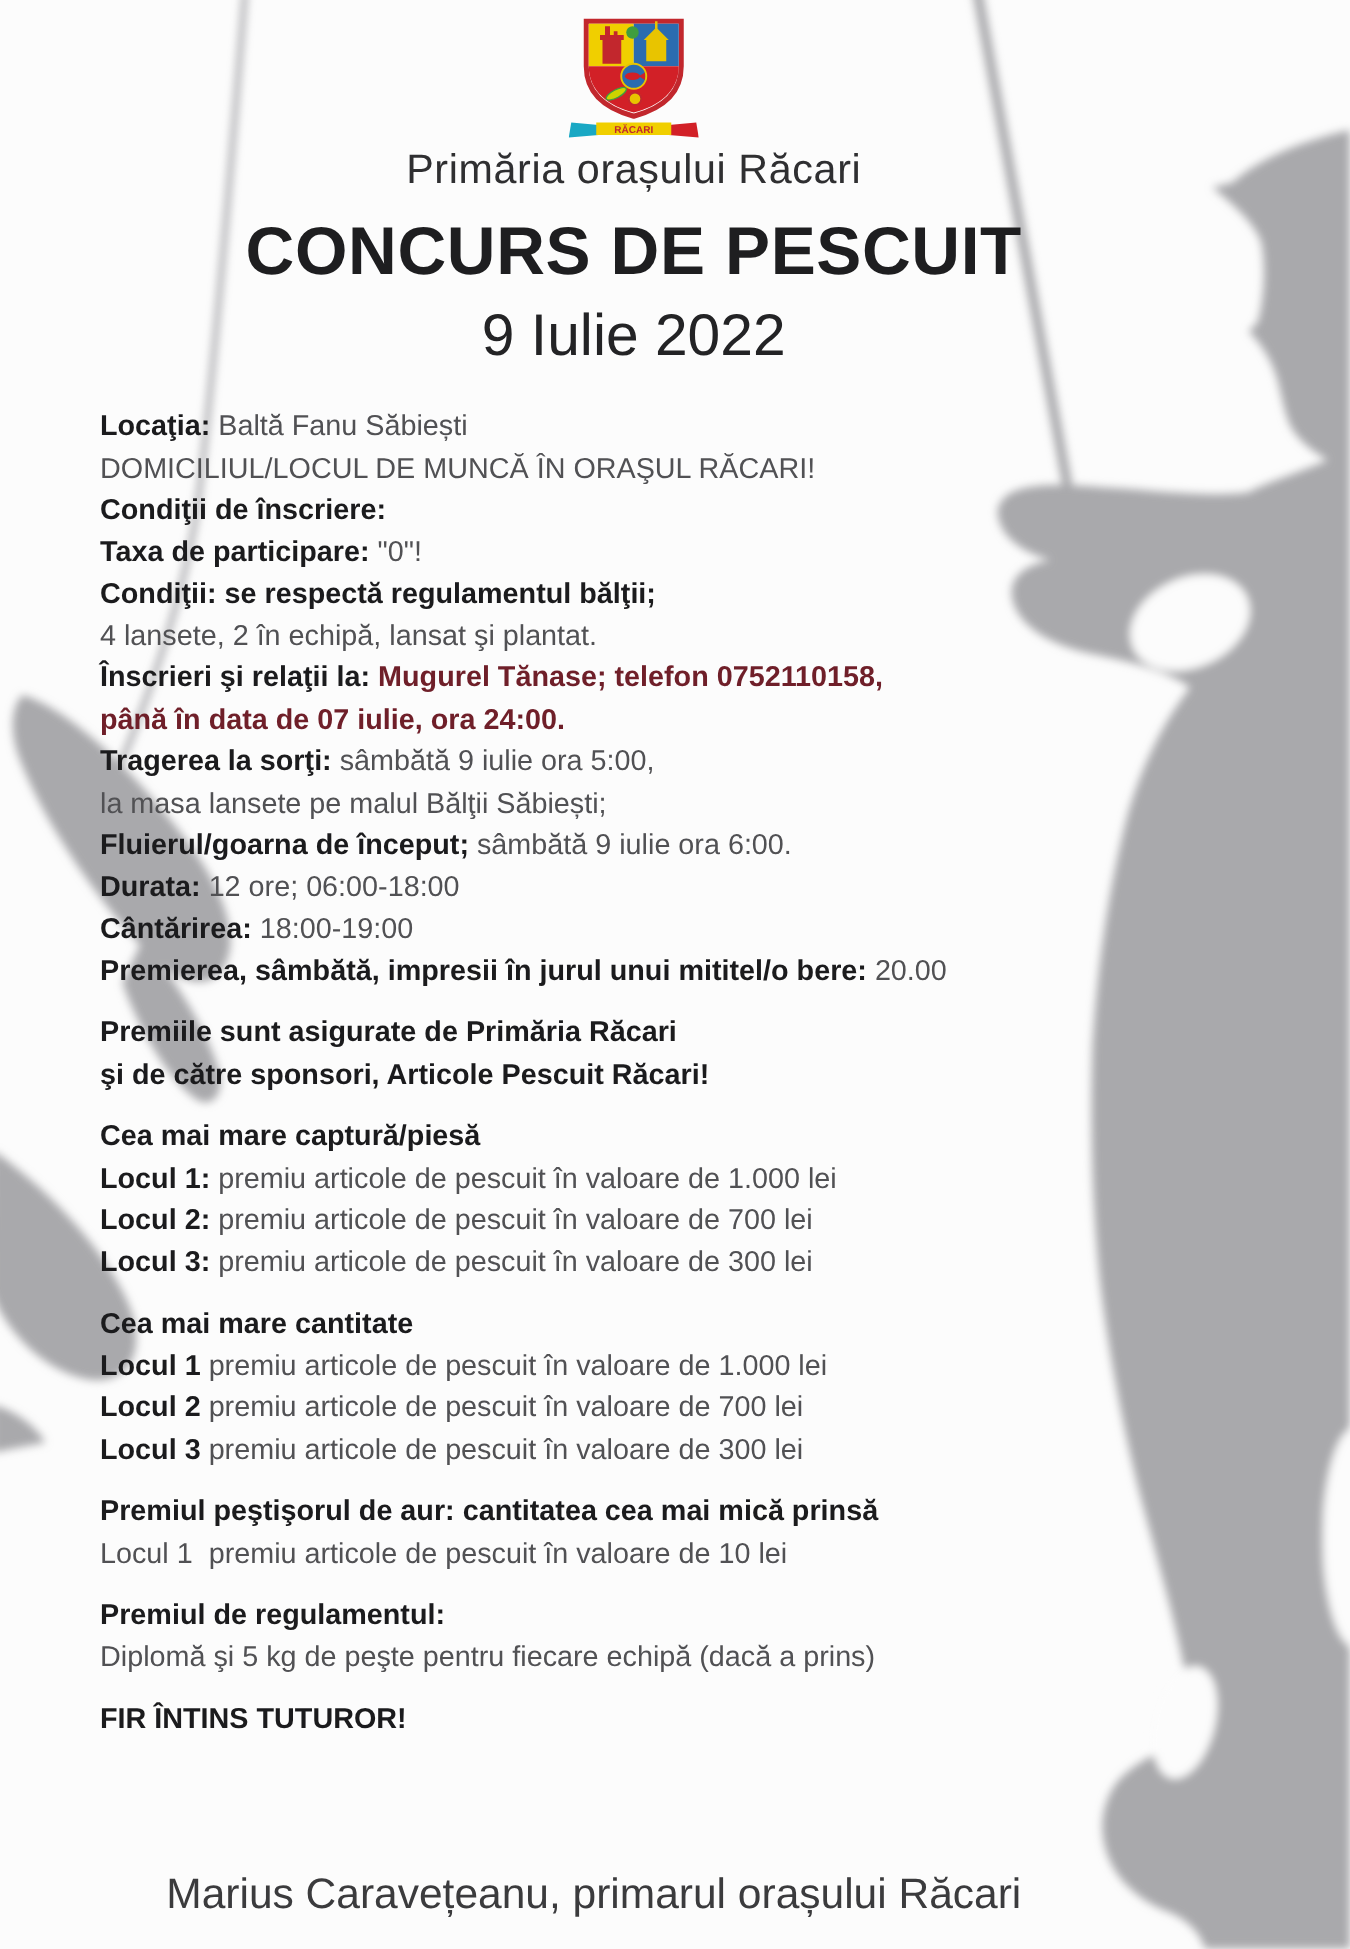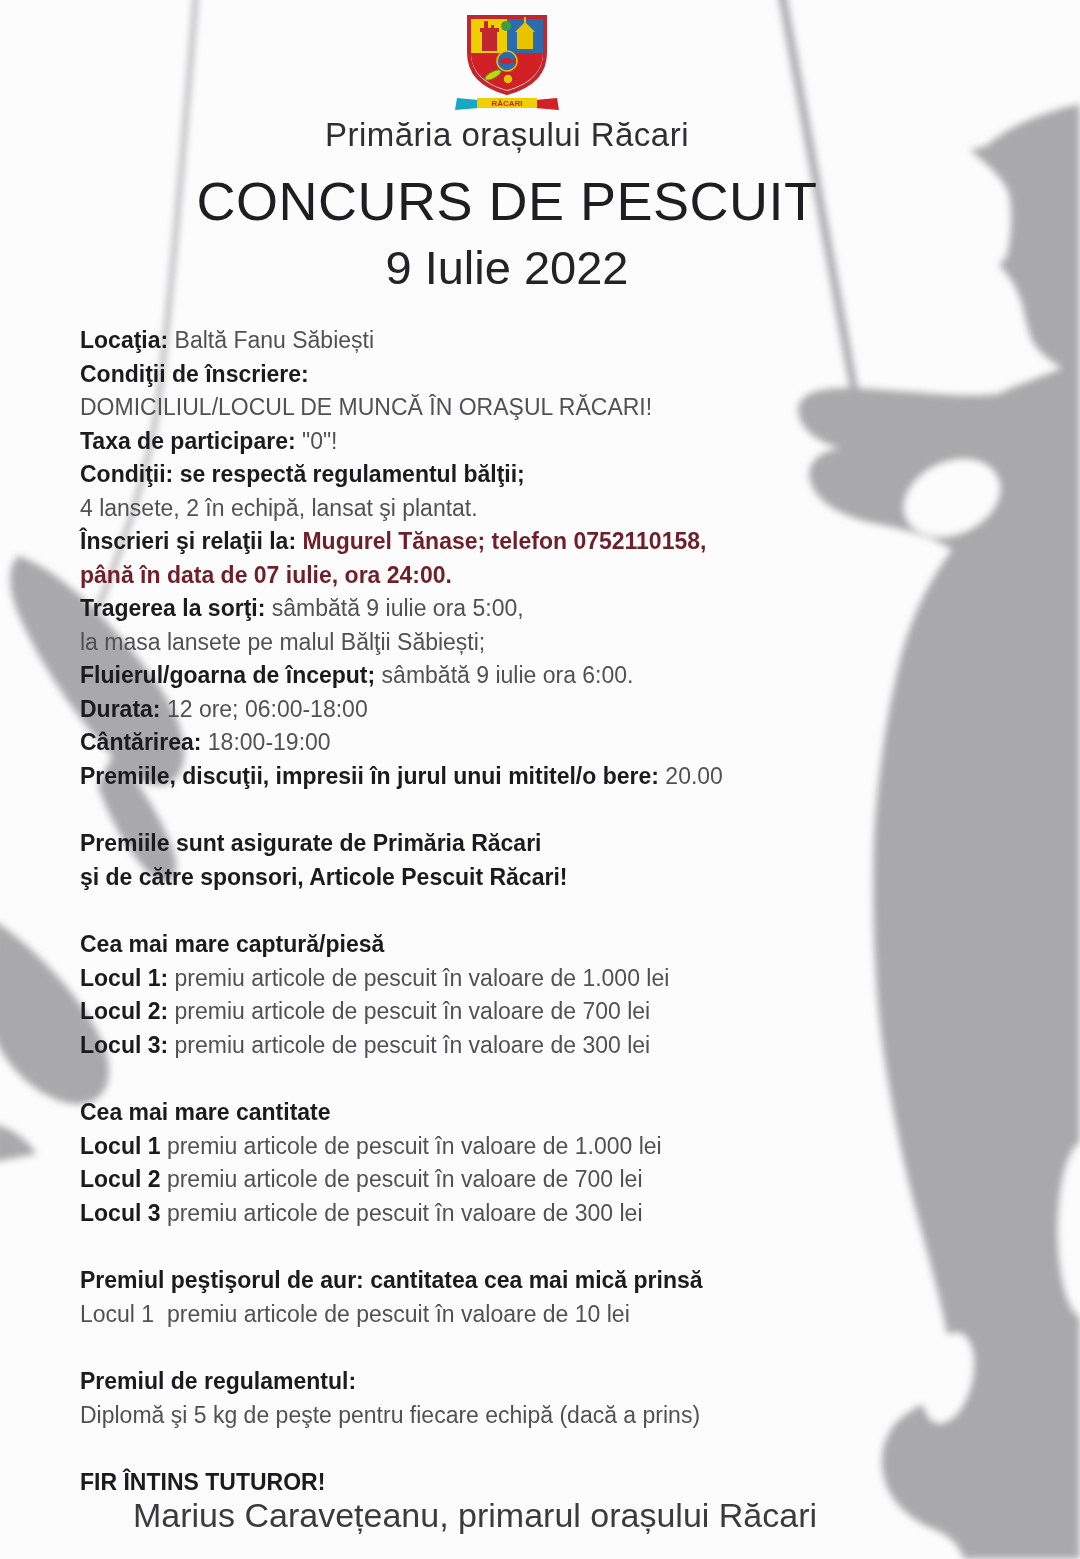--- a/index.html
+++ b/index.html
@@ -7,25 +7,25 @@
     position:relative;width:1080px;height:1559px;margin:0 auto;
     background:#fcfcfc;overflow:hidden;
     font-family:"Liberation Sans","DejaVu Sans",sans-serif;
   }
   svg.bg{position:absolute;left:0;top:0;width:1080px;height:1559px;}
   .content-layer{position:absolute;left:0;top:0;width:1080px;height:1365px;}
 
   header{position:absolute;top:0;left:0;width:1014px;text-align:center;}
   .crest{display:block;margin:13px auto 0;}
   .muni{margin-top:5px;font-size:33px;color:#2f2f31;letter-spacing:.5px;}
-  .title{margin:16px 0 0;font-size:54px;font-weight:400;color:#1e1e20;letter-spacing:.5px;}
+  .title{margin:16px 0 0;font-size:54px;font-weight:700;color:#1e1e20;letter-spacing:.5px;}
   .date{margin-top:8px;font-size:47px;color:#232325;}
 
   main{position:absolute;left:80px;top:324px;width:930px;font-size:23px;line-height:33.5px;}
-  main section + section{margin-top:34px;}
+  main section + section{margin-top:16px;}
   p.line{margin:0;white-space:pre-wrap;}
   .seg-b{font-weight:700;color:#1b1b1d;}
   .seg-r{color:#515154;}
   .seg-red{color:#6f1f29;font-weight:700;margin-top:16px;}
 
   .signature{
     position:absolute;left:133px;top:1496px;
     font-size:34px;color:#3b3b3d;white-space:pre;
   }
 </style>
@@ -133,33 +133,33 @@
       </svg>
 
       <div class="muni">Primăria orașului Răcari</div>
       <h1 class="title">CONCURS DE PESCUIT</h1>
       <div class="date">9 Iulie 2022</div>
     </header>
 
     <main id="poster-body">
         <section>
           <p class="line"><span class="seg-b">Locaţia: </span><span class="seg-r">Baltă Fanu Săbiești</span></p>
+          <p class="line"><span class="seg-r">DOMICILIUL/LOCUL DE MUNCĂ ÎN ORAŞUL RĂCARI!</span></p>
           <p class="line"><span class="seg-b">Condiţii de înscriere:</span></p>
-          <p class="line"><span class="seg-r">DOMICILIUL/LOCUL DE MUNCĂ ÎN ORAŞUL RĂCARI!</span></p>
           <p class="line"><span class="seg-b">Taxa de participare: </span><span class="seg-r">"0"!</span></p>
           <p class="line"><span class="seg-b">Condiţii: se respectă regulamentul bălţii;</span></p>
           <p class="line"><span class="seg-r">4 lansete, 2 în echipă, lansat şi plantat.</span></p>
           <p class="line"><span class="seg-b">Înscrieri şi relaţii la: </span><span class="seg-red">Mugurel Tănase; telefon 0752110158,</span></p>
           <p class="line"><span class="seg-red">până în data de 07 iulie, ora 24:00.</span></p>
           <p class="line"><span class="seg-b">Tragerea la sorţi: </span><span class="seg-r">sâmbătă 9 iulie ora 5:00,</span></p>
           <p class="line"><span class="seg-r">la masa lansete pe malul Bălţii Săbiești;</span></p>
           <p class="line"><span class="seg-b">Fluierul/goarna de început; </span><span class="seg-r">sâmbătă 9 iulie ora 6:00.</span></p>
           <p class="line"><span class="seg-b">Durata: </span><span class="seg-r">12 ore; 06:00-18:00</span></p>
           <p class="line"><span class="seg-b">Cântărirea: </span><span class="seg-r">18:00-19:00</span></p>
-          <p class="line"><span class="seg-b">Premiile, discuţii, impresii în jurul unui mititel/o bere: </span><span class="seg-r">20.00</span></p>
+          <p class="line"><span class="seg-b">Premierea, sâmbătă, impresii în jurul unui mititel/o bere: </span><span class="seg-r">20.00</span></p>
         </section>
         <section>
           <p class="line"><span class="seg-b">Premiile sunt asigurate de Primăria Răcari</span></p>
           <p class="line"><span class="seg-b">şi de către sponsori, Articole Pescuit Răcari!</span></p>
         </section>
         <section>
           <p class="line"><span class="seg-b">Cea mai mare captură/piesă</span></p>
           <p class="line"><span class="seg-b">Locul 1: </span><span class="seg-r">premiu articole de pescuit în valoare de 1.000 lei</span></p>
           <p class="line"><span class="seg-b">Locul 2: </span><span class="seg-r">premiu articole de pescuit în valoare de 700 lei</span></p>
           <p class="line"><span class="seg-b">Locul 3: </span><span class="seg-r">premiu articole de pescuit în valoare de 300 lei</span></p>

